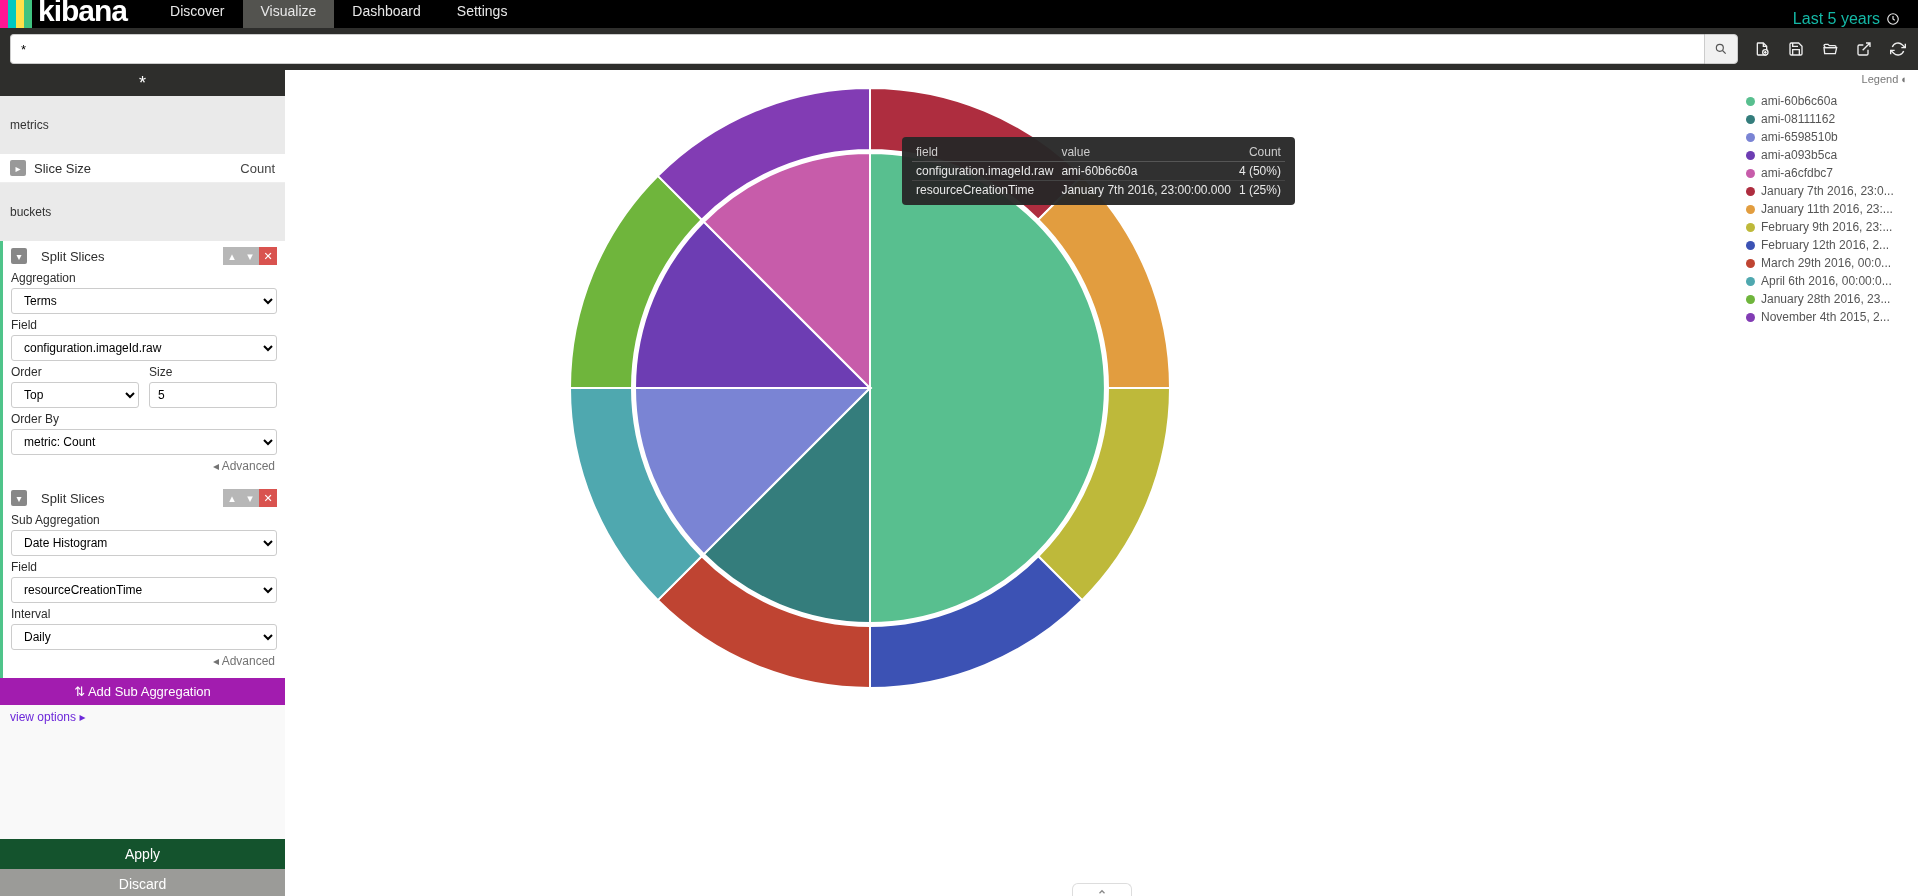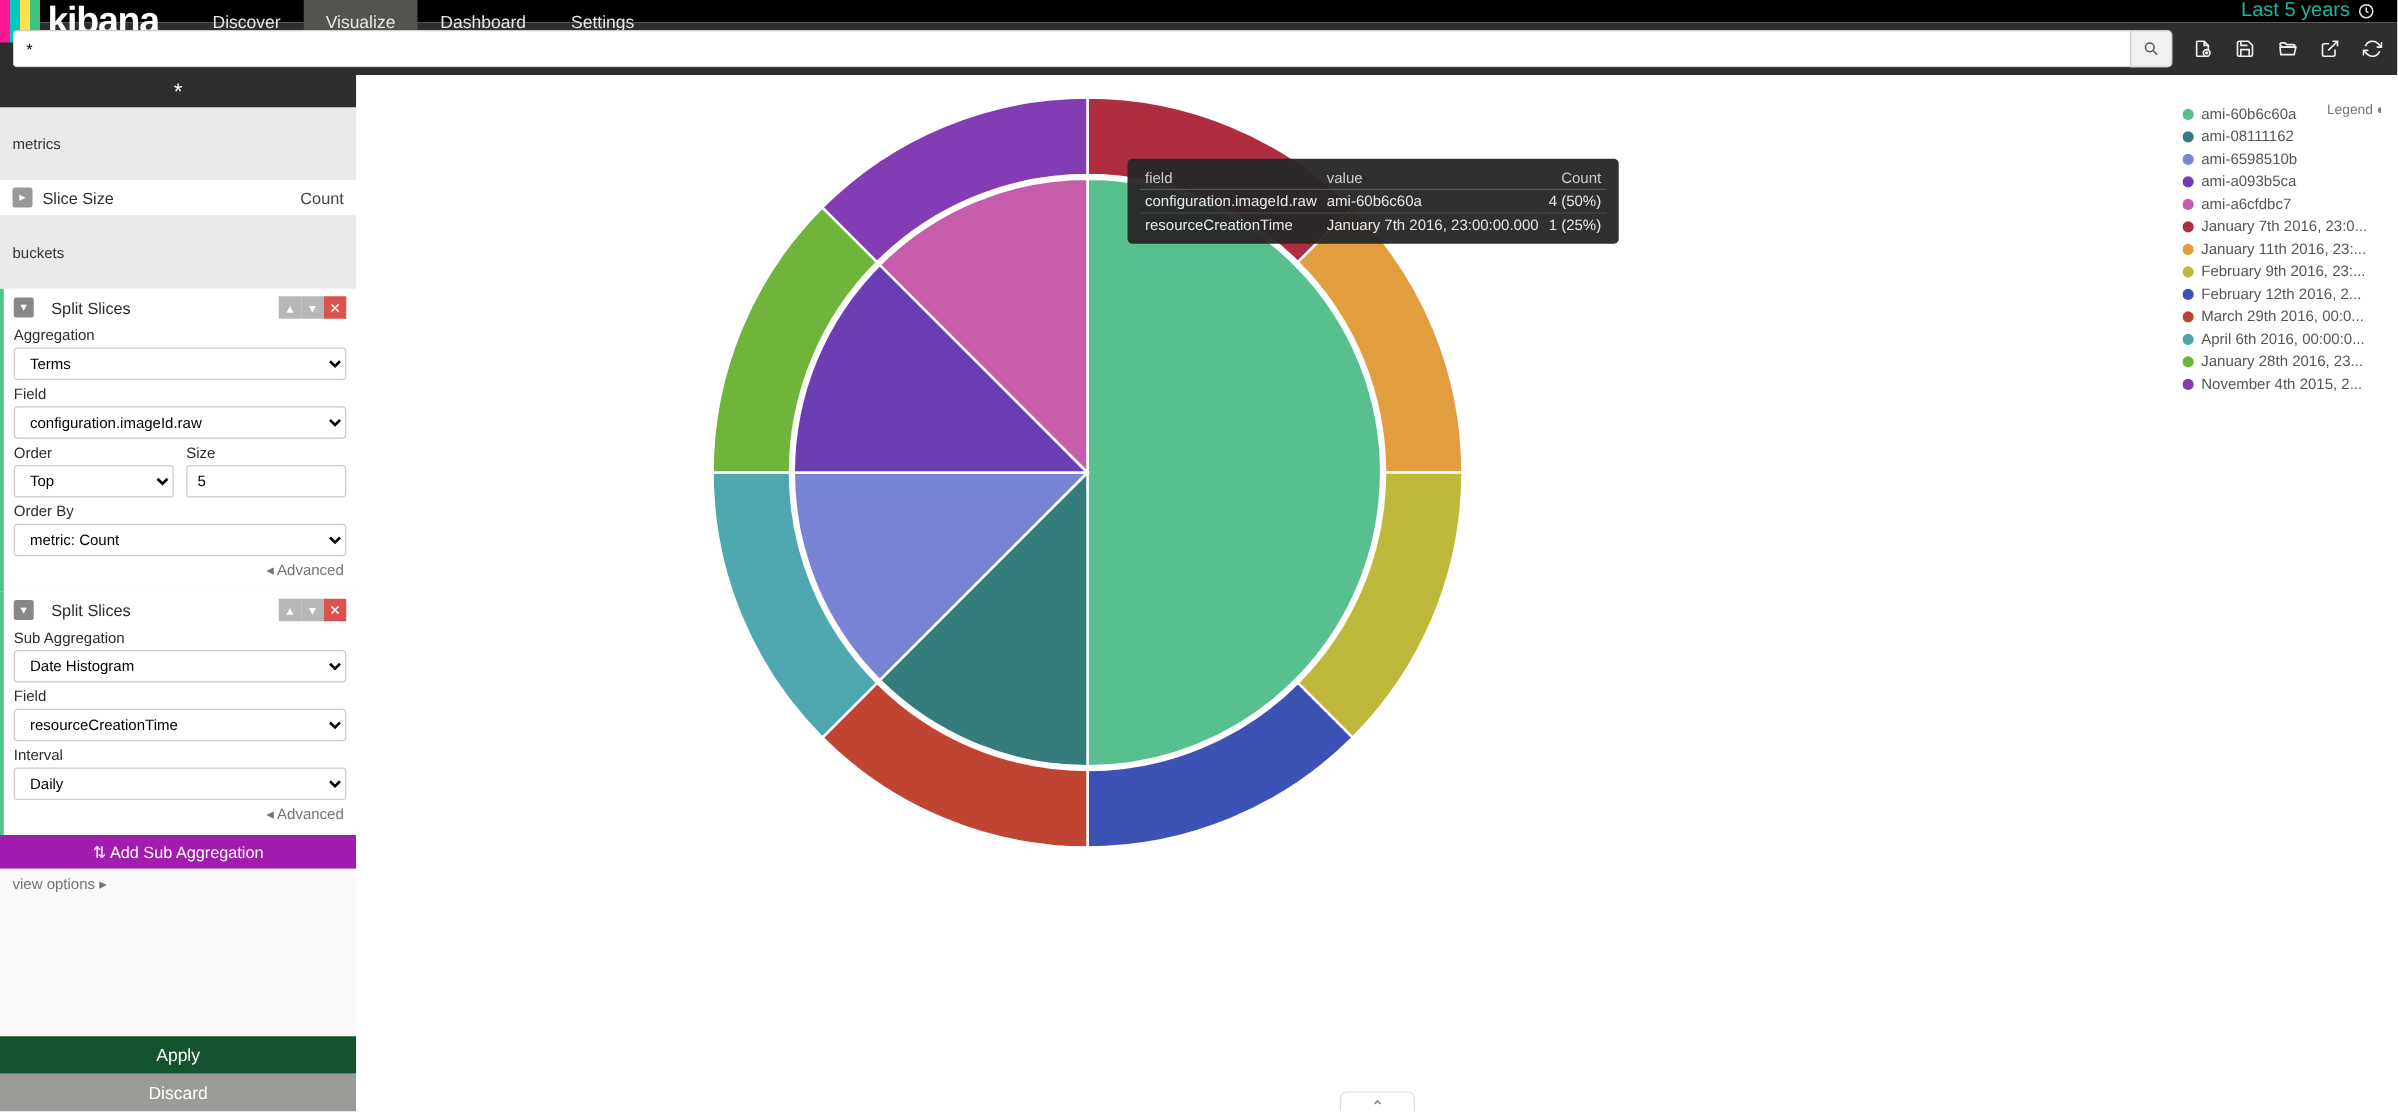--- a/index.html
+++ b/index.html
@@ -1,18 +1,18 @@
 <!DOCTYPE html>
 <html><head>
 <meta charset="utf-8">
 <style>
 *{box-sizing:border-box;margin:0;padding:0;font-family:"Helvetica Neue",Helvetica,Arial,sans-serif}
 body{background:#fff;color:#2d2d2d;font-size:13px;width:1918px;height:896px;overflow:hidden;position:relative}
 
-.nav{height:18px;background:#000;color:#eee;display:flex;align-items:flex-start;padding-right:18px}
+.nav{height:28px;background:#000;color:#eee;display:flex;align-items:flex-end;padding-right:18px}
 .stripes{display:flex;height:34px;margin-right:6px}
 .stripes span{width:8px;height:34px;display:block}
 .logo{font-size:30px;font-weight:700;letter-spacing:-1px;color:#fff;margin-right:25px}
 .navlink{color:#e8e8e8;font-size:14px;padding:0 18px;height:34px;line-height:34px;cursor:pointer}
 .navlink.active{background:#53534f}
 .nav-spacer{flex:1}
 .time{color:#14b8a6;font-size:16px;display:flex;align-items:center;gap:6px}
 
 .searchrow{background:#2e2e2c;padding:6px 10px;display:flex;align-items:center;gap:14px}
 .searchbox{flex:1;display:flex;height:30px}
@@ -35,26 +35,26 @@
 .bhead .btns{margin-left:auto;display:flex;gap:0}
 .bhead .btns span{width:18px;height:18px;display:inline-flex;align-items:center;justify-content:center;color:#fff;font-size:11px}
 .btn-gray{background:#b7b7b7}
 .btn-red{background:#d9534f}
 .fldlabel{font-size:12px;margin:4px 0 3px 0}
 select,input.txt{width:100%;height:26px;border:1px solid #ccc;border-radius:3px;padding:0 8px;font-size:12px;background:#fff}
 .row2{display:flex;gap:10px}
 .row2>div{flex:1}
 .adv{text-align:right;font-size:12px;color:#737373;padding:4px 2px;cursor:pointer}
 .addsub{background:#a21caf;color:#fff;text-align:center;padding:6px 0;font-size:13px;cursor:pointer}
-.viewopt{padding:5px 10px;font-size:12px;color:#737373;background:#f9f9f9}
+.viewopt{padding:5px 10px;font-size:12px;color:#6d28d9;background:#f9f9f9}
 .apply{background:#14532d;color:#fff;text-align:center;padding:7px 0;font-size:14px;cursor:pointer}
 .discard{background:#9b9b98;color:#fff;text-align:center;padding:7px 0;font-size:14px;cursor:pointer}
 
 .chartwrap{position:absolute;left:275px;top:8px}
-.legend-toggle{position:absolute;right:10px;top:22px;font-size:11px;color:#777}
+.legend-toggle{position:absolute;right:10px;top:3px;font-size:11px;color:#777}
 .legend{position:absolute;right:12px;top:22px;width:160px}
 .legend-item{display:flex;align-items:center;gap:6px;font-size:12px;color:#555;line-height:18px;white-space:nowrap;overflow:hidden;text-overflow:ellipsis}
 .legend-item .sw{width:9px;height:9px;border-radius:50%;flex-shrink:0}
 
 .tooltip{position:absolute;left:617px;top:67px;background:rgba(40,40,40,0.96);color:#e8e8e8;border-radius:4px;padding:6px 10px;font-size:12px;min-width:310px}
 .tooltip table{width:100%;border-collapse:collapse}
 .tooltip th{text-align:left;font-weight:normal;color:#ccc;padding:2px 4px;border-bottom:1px solid #555}
 .tooltip th.r,.tooltip td.r{text-align:right}
 .tooltip td{padding:2px 4px;border-bottom:1px solid #444}
 .tooltip tr:last-child td{border:none}

